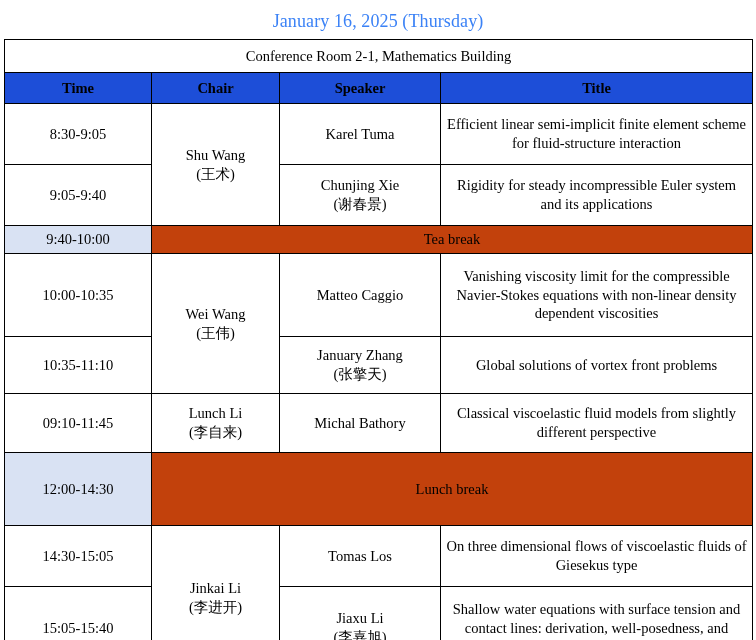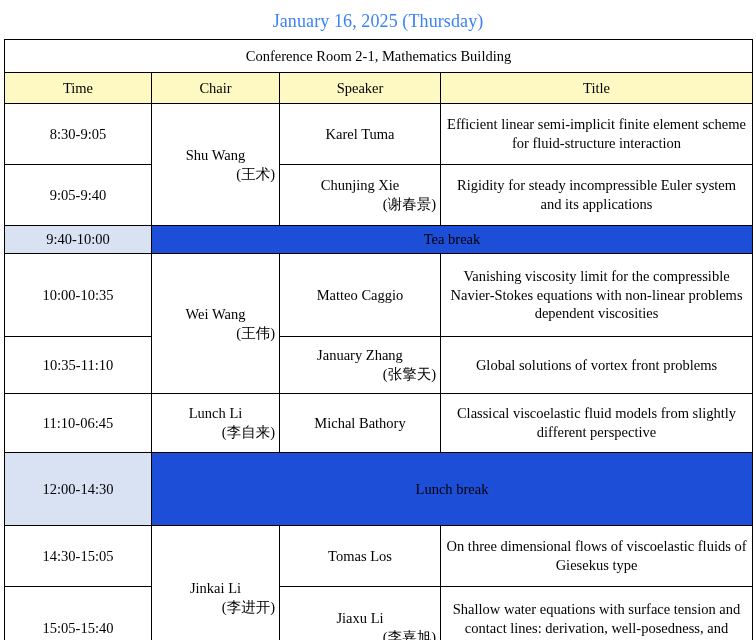--- a/index.html
+++ b/index.html
@@ -42,33 +42,33 @@
   col.c-chair { width: 128px; }
   col.c-spk   { width: 161px; }
   col.c-title { width: 312px; }
 
   td.venue {
     height: 26px;
     font-size: 15px;
     margin-left: 33px;
   }
   td.hdr {
-    background: #fef9c3;
-    font-weight: normal;
+    background: #1d4ed8;
+    font-weight: bold;
     height: 24px;
     font-size: 15px;
   }
   td.brk {
-    background: #1d4ed8;
+    background: #c2410c;
   }
   td.brk-time { background: #D9E2F3; }
   td.tall-brk { height: 66px; margin-left: 37px; }
   td.short-brk { height: 21px; margin-top: 44px; }
   td.cell-time { }
-  .cn { display: block; text-align: right; }
+  .cn { display: block; }
 </style>
 </head>
 <body>
 
 <h1 id="page-title">January 16, 2025 (Thursday)</h1>
 
 <table class="schedule">
   <colgroup>
     <col class="c-time">
       <col class="c-chair">
@@ -114,34 +114,34 @@
 
     <tr>
       <td class="cell-time" style="height:76px">10:00-10:35</td>
       <td rowspan="2">
         <span>Wei Wang</span>
         <span class="cn">(王伟)</span>
       </td>
       <td>
         <span>Matteo Caggio</span>
       </td>
-      <td>Vanishing viscosity limit for the compressible Navier-Stokes equations with non-linear problems dependent viscosities</td>
+      <td>Vanishing viscosity limit for the compressible Navier-Stokes equations with non-linear density dependent viscosities</td>
     </tr>
 
     <tr>
       <td class="cell-time" style="height:50px">10:35-11:10</td>
       <td>
         <span>January Zhang</span>
         <span class="cn">(张擎天)</span>
       </td>
       <td>Global solutions of vortex front problems</td>
     </tr>
 
     <tr>
-      <td class="cell-time" style="height:52px">11:10-06:45</td>
+      <td class="cell-time" style="height:52px">09:10-11:45</td>
       <td>
         <span>Lunch Li</span>
         <span class="cn">(李自来)</span>
       </td>
       <td>
         <span>Michal Bathory</span>
       </td>
       <td>Classical viscoelastic fluid models from slightly different perspective</td>
     </tr>
 

